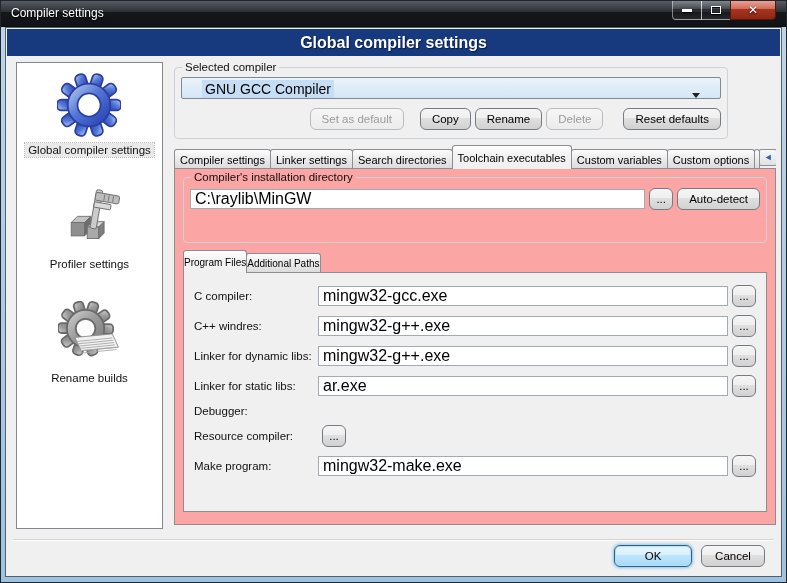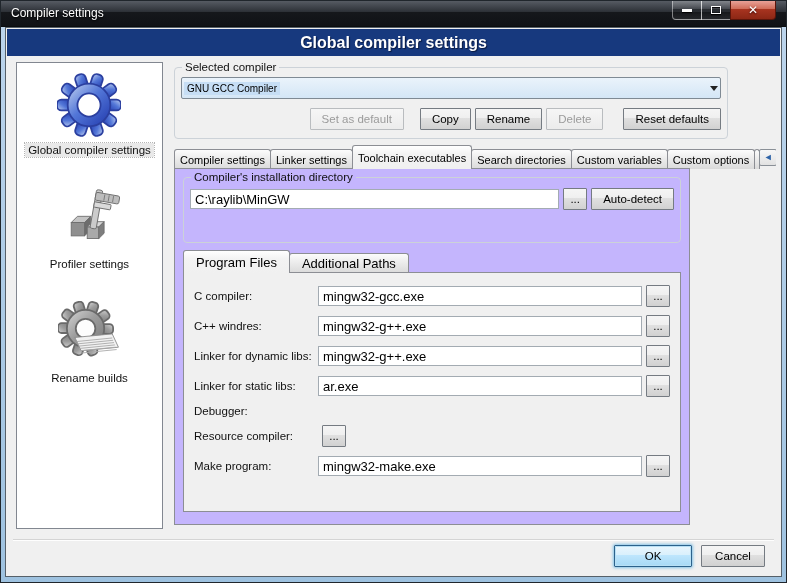--- a/index.html
+++ b/index.html
@@ -22,53 +22,53 @@
   
   .sidebar{position:absolute;left:10px;top:34px;width:147px;height:467px;background:#fff;border:1px solid #828790;display:flex;flex-direction:column;align-items:center;padding-top:10px;}
   .side-item{display:flex;flex-direction:column;align-items:center;margin-bottom:30px;}
   .side-icon{width:64px;height:64px;margin-bottom:6px;}
   .side-label{font-size:11.5px;color:#111;padding:1px 3px;white-space:nowrap;}
   .side-item.selected .side-label{background:#e9e9e9;outline:1px dotted #b5b5b5;}
   
   fieldset.group{border:1px solid #ccd2d8;border-radius:4px;margin:0;padding:2px 4px 4px;}
   fieldset.group legend{font-size:11.5px;color:#111;padding:0 3px;margin-left:3px;}
   
-  .combo{height:22px;border:1px solid #7f8a94;border-radius:2px;display:flex;align-items:center;padding:0 2px;font-size:10px;color:#000;}
+  .combo{height:22px;border:1px solid #7f8a94;border-radius:2px;display:flex;align-items:flex-end;padding:0 20px;font-size:14px;color:#000;}
   .combo.blue{background:linear-gradient(#eaf3fb,#d4e6f6);}
   .combo.blue .combo-text{background:#c6def5;padding:1px 3px;}
   .combo.gray{background:linear-gradient(#f4f4f4,#ededed 45%,#dedede 46%,#d0d0d0);flex:1;}
   .combo-text{white-space:nowrap;overflow:hidden;}
   .combo-arrow{margin-left:auto;width:0;height:0;border-left:4px solid transparent;border-right:4px solid transparent;border-top:5px solid #222;}
   
-  .btn{height:22px;padding:0 11px;font-size:11.5px;color:#000;background:linear-gradient(#f5f5f5,#efefef 45%,#e0e0e0 46%,#d1d1d1);border:1px solid #757b82;border-radius:1px;white-space:nowrap;}
+  .btn{height:22px;padding:0 11px;font-size:11.5px;color:#000;background:linear-gradient(#f5f5f5,#efefef 45%,#e0e0e0 46%,#d1d1d1);border:1px solid #757b82;border-radius:6px;white-space:nowrap;}
   .btn.disabled{color:#9b9b9b;border-color:#b9bcbf;background:linear-gradient(#f6f6f6,#ececec);}
   .btn.browse{width:24px;padding:0;margin-left:4px;}
   .btn.small{width:24px;padding:0;}
   .btn.ok{min-width:78px;background:linear-gradient(#eaf6fd,#d9f0fc 45%,#bee6fd 46%,#a7d9f5);border:1px solid #2c628b;box-shadow:inset 0 0 0 1px #b8e0f5,0 0 3px 1px #86c3e6;}
   .btn.cancel{min-width:64px;}
   .btnrow{display:flex;justify-content:flex-end;align-items:center;gap:4px;margin-top:9px;padding-right:2px;}
   
   .sel-comp{position:absolute;left:168px;top:33px;width:554px;height:78px;}
   .sel-comp .combo{margin:2px 2px 0;}
   
   .tabstrip{position:absolute;left:168px;top:117px;width:602px;height:24px;display:flex;align-items:flex-end;overflow:hidden;}
   .tab{flex-shrink:0;height:20px;padding:0 5px;display:flex;align-items:center;font-size:11px;color:#000;background:linear-gradient(#fcfcfc,#ececec 45%,#dadada);border:1px solid #8c8e94;border-bottom:none;border-radius:3px 3px 0 0;margin-right:-1px;white-space:nowrap;}
   .tab.active{height:24px;background:linear-gradient(#ffffff,#f3f3f3 35%,#f0f0f0);position:relative;z-index:3;}
   .tab.partial{width:6px;padding:0;overflow:hidden;}
   .tabscroll{margin-left:auto;display:flex;gap:2px;margin-bottom:3px;flex-shrink:0;}
   .scrollbtn{width:18px;height:17px;border:1px solid #8a9097;border-radius:2px;background:linear-gradient(#f7f7f7,#e2e2e2);display:flex;align-items:center;justify-content:center;}
   .scrollbtn .arr{font-size:9px;color:#2f64a8;line-height:1;}
   
-  .tabpanel{position:absolute;left:168px;top:140px;width:516px;height:357px;border:1px solid #8c8e94;background:#c4b5fd;z-index:2;}
+  .tabpanel{position:absolute;left:168px;top:140px;width:602px;height:357px;border:1px solid #8c8e94;background:#fca5a5;z-index:2;}
   .instdir{position:absolute;left:8px;top:2px;right:8px;height:72px;}
   .dirrow{display:flex;align-items:center;gap:4px;margin:3px 2px 0;}
-  .textbox{height:20px;border:1px solid #a3abb2;background:#fff;font-size:13px;padding:0 4px;color:#000;flex:1;min-width:0;}
+  .textbox{height:20px;border:1px solid #a3abb2;background:#fff;font-size:16px;padding:0 4px;color:#000;flex:1;min-width:0;}
   .note{color:#8b0000;font-size:11.5px;margin:5px 2px 0;white-space:nowrap;overflow:hidden;}
   .subtabstrip{position:absolute;left:8px;top:81px;height:23px;display:flex;align-items:flex-end;}
-  .subtabstrip .tab{font-size:13px;padding:0 12px;}
+  .subtabstrip .tab{font-size:10px;padding:0 0;}
   .subtabstrip .tab.active{height:23px;}
   .subpanel{position:absolute;left:8px;top:103px;right:8px;bottom:12px;border:1px solid #8c8e94;background:#f0f0f0;padding:12px 10px 0;z-index:2;}
   .row{display:flex;align-items:center;margin-bottom:8px;}
   .rowlabel{width:124px;flex-shrink:0;font-size:11.5px;color:#111;}
   
   .sep{position:absolute;left:7px;right:7px;top:511px;height:2px;border-top:1px solid #d4d4d4;border-bottom:1px solid #fefefe;}
   .footer{position:absolute;left:0;right:0;bottom:9px;display:flex;justify-content:flex-end;gap:9px;padding-right:16px;}
 </style>
 </head>
 <body>
@@ -188,22 +188,22 @@
           <button class="btn">Copy</button>
           <button class="btn">Rename</button>
           <button class="btn disabled" style="margin-right: 16px;">Delete</button>
           <button class="btn">Reset defaults</button>
         </div>
     </fieldset>
 
     <div class="tabstrip">
         <div class="tab">Compiler settings</div>
         <div class="tab">Linker settings</div>
+        <div class="tab">Search directories</div>
         <div class="tab active">Toolchain executables</div>
-        <div class="tab">Search directories</div>
         <div class="tab">Custom variables</div>
         <div class="tab">Custom options</div>
         <div class="tab partial"></div>
         <div class="tabscroll">
           <div class="scrollbtn">
             <span class="arr">◄</span>
           </div>
           <div class="scrollbtn">
             <span class="arr">►</span>
           </div>

